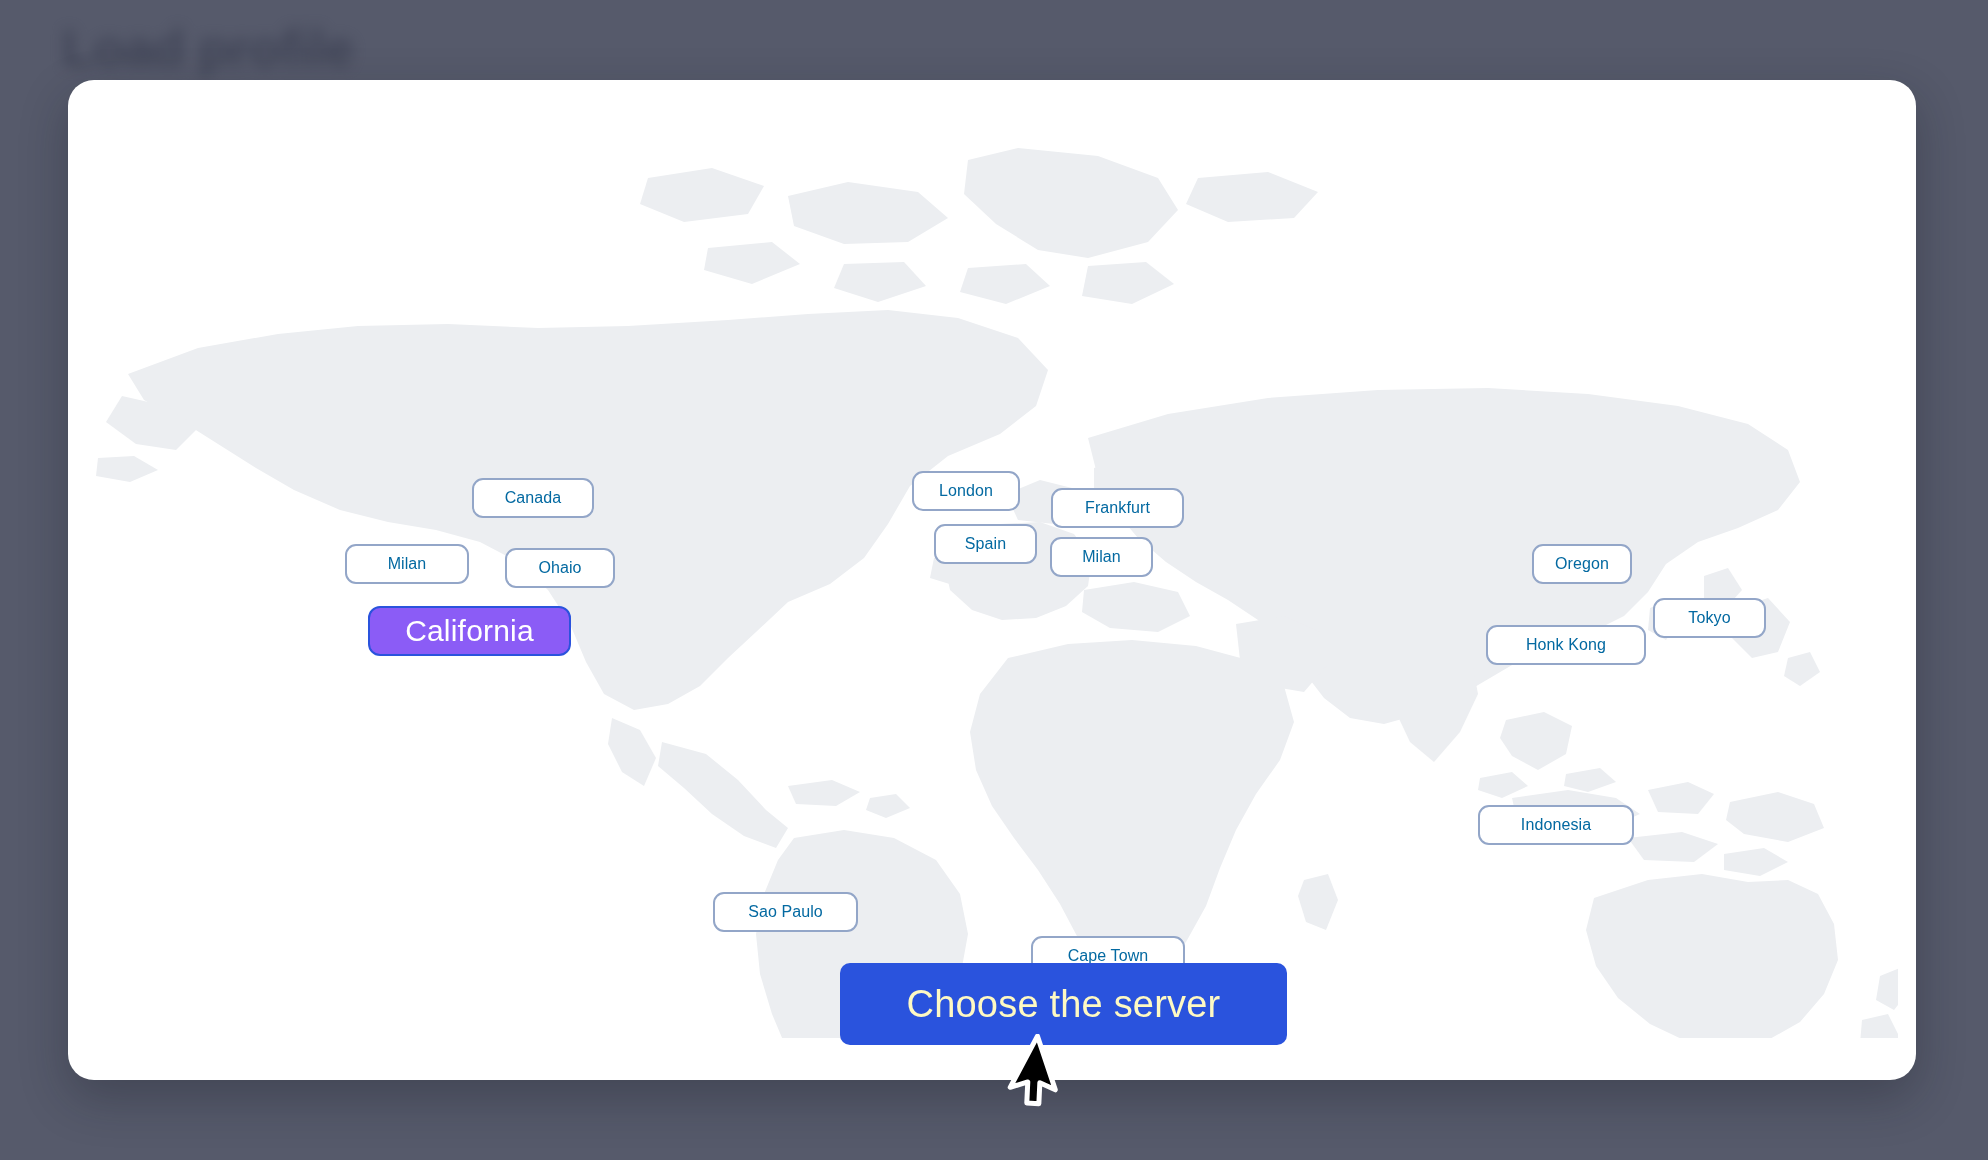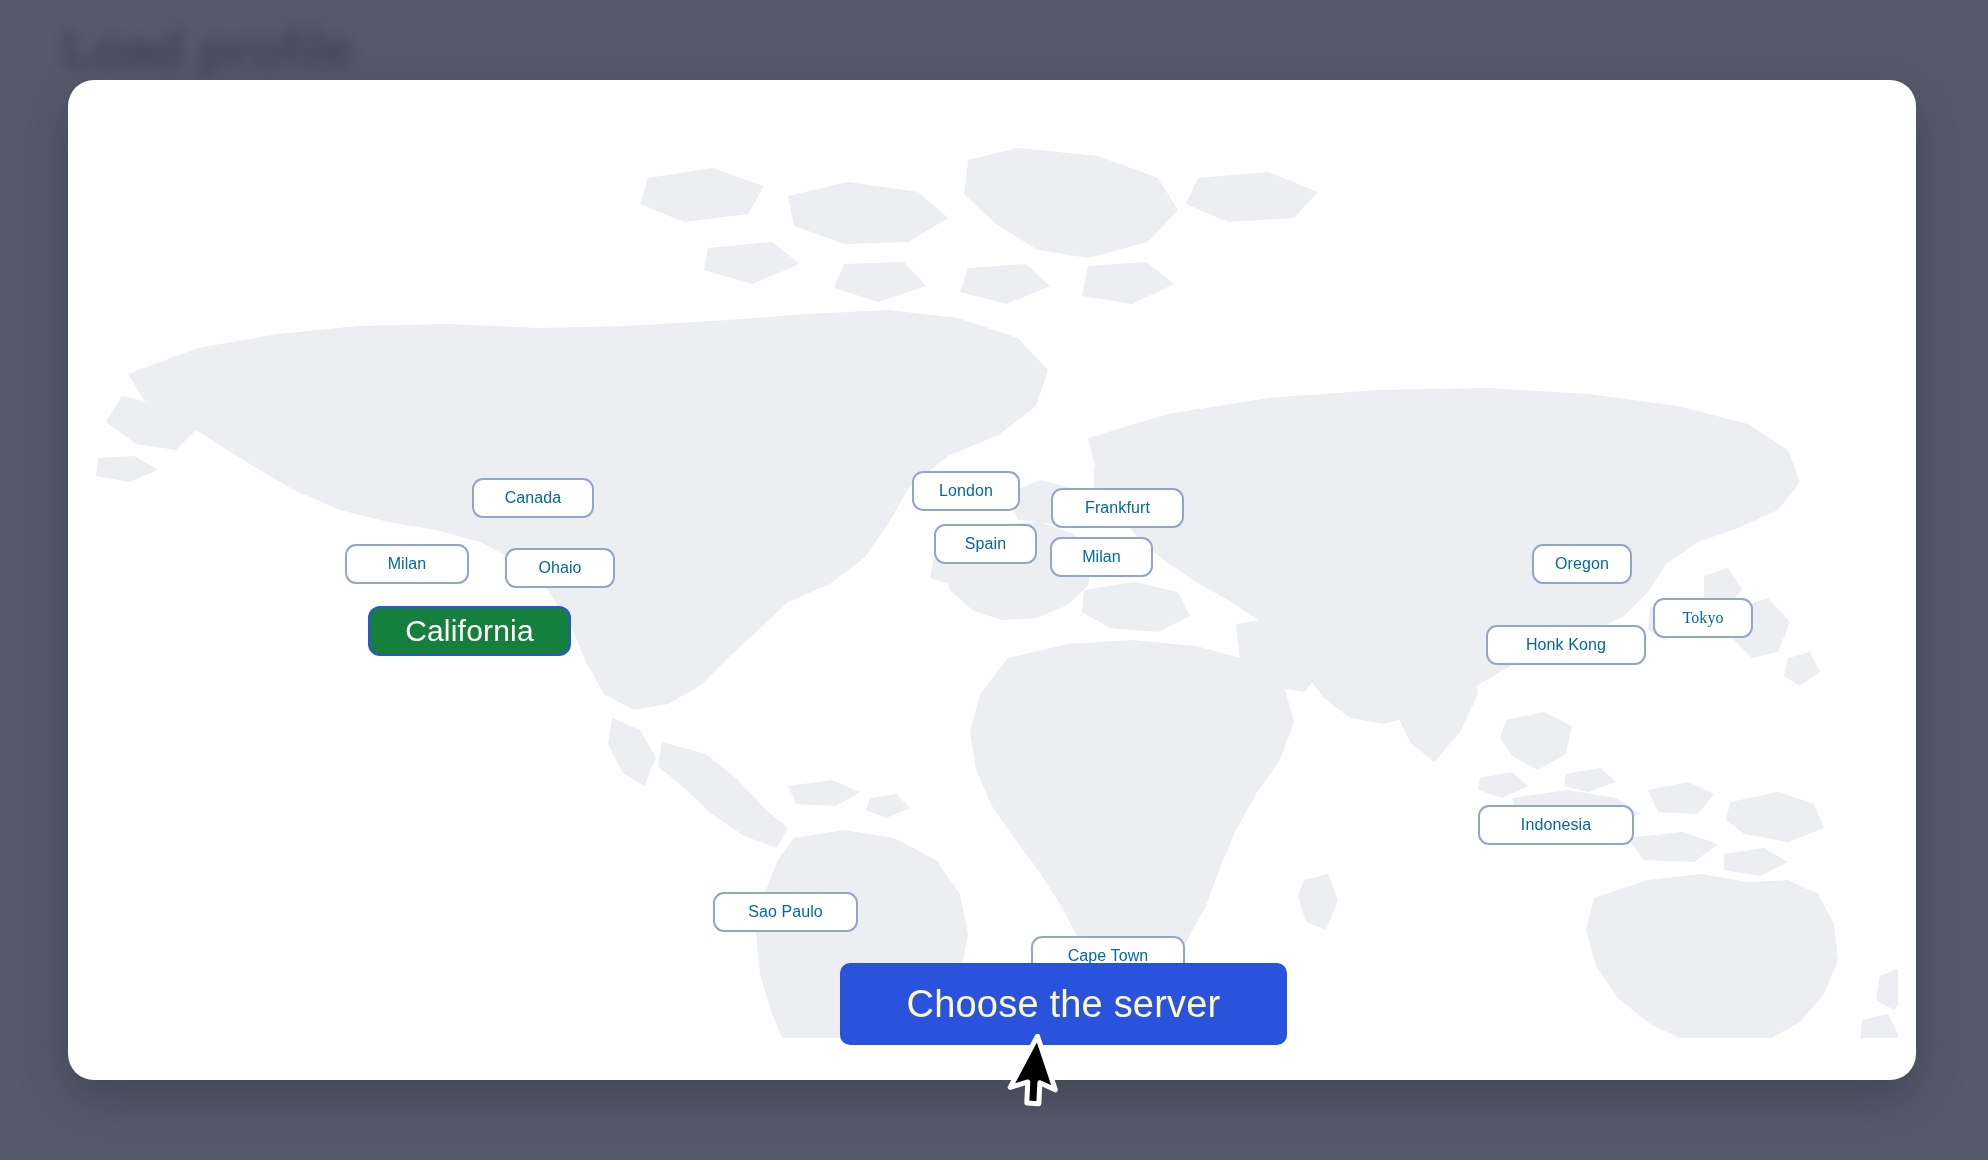--- a/index.html
+++ b/index.html
@@ -80,21 +80,21 @@
     font-size: 16px;
     font-weight: 500;
     letter-spacing: 0.1px;
     white-space: nowrap;
     padding: 0 10px;
     height: 40px;
     cursor: pointer;
     font-family: "Liberation Sans", sans-serif;
   }
   .chip.selected {
-    background: #15803d;
+    background: #8b5cf6;
     border-color: #2a53dd;
     color: #ffffff;
     font-size: 30px;
     font-weight: 400;
     height: 50px;
     border-radius: 12px;
     padding: 0 22px;
     letter-spacing: 0.2px;
   }
 
@@ -241,21 +241,21 @@
   <div id="region-chips">
       <div class="chip" style="left: 404px; top: 398px; width: 122px;">Canada</div>
       <div class="chip" style="left: 277px; top: 464px; width: 124px;">Milan</div>
       <div class="chip" style="left: 437px; top: 468px; width: 110px;">Ohaio</div>
       <div class="chip selected" style="left: 300px; top: 526px; width: 203px;">California</div>
       <div class="chip" style="left: 844px; top: 391px; width: 108px;">London</div>
       <div class="chip" style="left: 983px; top: 408px; width: 133px;">Frankfurt</div>
       <div class="chip" style="left: 866px; top: 444px; width: 103px;">Spain</div>
       <div class="chip" style="left: 982px; top: 457px; width: 103px;">Milan</div>
       <div class="chip" style="left: 1464px; top: 464px; width: 100px;">Oregon</div>
-      <div class="chip" style="left: 1585px; top: 518px; width: 100px; font-family: Liberation Serif, serif;">Tokyo</div>
+      <div class="chip" style="left: 1585px; top: 518px; width: 113px;">Tokyo</div>
       <div class="chip" style="left: 1418px; top: 545px; width: 160px;">Honk Kong</div>
       <div class="chip" style="left: 1410px; top: 725px; width: 156px;">Indonesia</div>
       <div class="chip" style="left: 645px; top: 812px; width: 145px;">Sao Paulo</div>
       <div class="chip" style="left: 963px; top: 856px; width: 154px;">Cape Town</div>
     </div>
 
   <button id="choose-server-button">Choose the server</button>
 </div>
 
 <svg id="mouse-cursor" viewBox="0 0 60 74" xmlns="http://www.w3.org/2000/svg" style="left: 1007px; top: 1034px;">

